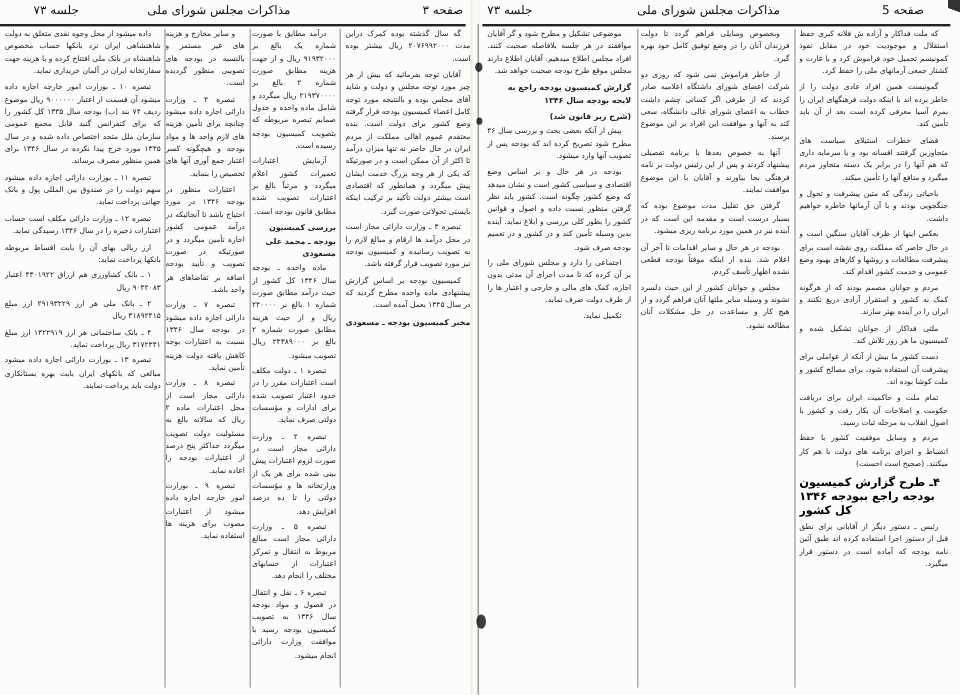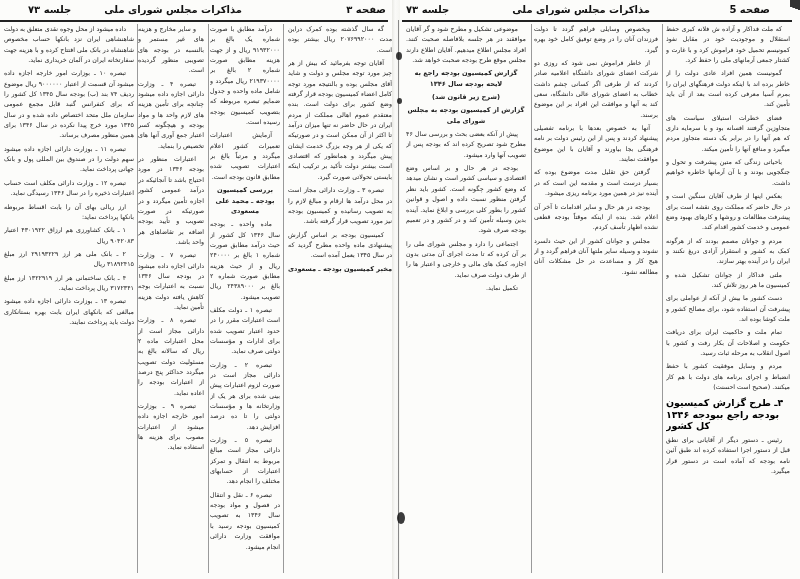--- a/index.html
+++ b/index.html
@@ -7,37 +7,37 @@
   body { position: relative; font-family: "DejaVu Sans", sans-serif; color: #1a1a1a; }
   .spread { position: absolute; left: 0; top: 0; width: 800px; height: 579px; background: #fcfcfa; }
   .page { position: absolute; top: 0; height: 579px; }
   .page.left { left: 0; width: 392px; }
   .page.right { left: 400px; width: 400px; }
   .gutter { position: absolute; left: 392px; top: 0; width: 8px; height: 579px;
             background: linear-gradient(90deg, #e9e9e4, #fafaf8 40%, #f4f4f0); }
   .gutter-line { position: absolute; left: 398px; top: 20px; width: 1px; height: 559px; background: #888; }
   .header { position: absolute; top: 4px; height: 16px; left: 0; right: 0; direction: rtl; }
   .header .pg, .header .title, .header .sess {
-    position: absolute; top: 0; font-family: "DejaVu Sans", sans-serif; font-weight: bold;
+    position: absolute; top: 0; font-family: "DejaVu Sans", sans-serif; font-weight: normal;
     font-size: 10px; color: #111; white-space: nowrap;
   }
   .page.left .header .pg { right: 6px; margin-left: 16px; }
   .page.left .header .title { right: 150px; }
   .page.left .header .sess { left: 28px; }
   .page.right .header .pg { right: 30px; }
   .page.right .header .title { right: 150px; }
   .page.right .header .sess { left: 6px; }
   .rule { position: absolute; top: 20px; height: 2px; background: #222; }
   .page.left .rule { left: 0; right: 4px; }
   .page.right .rule { left: 2px; right: 8px; }
   .col { position: absolute; top: 24px; bottom: 6px; direction: rtl; text-align: justify;
          font-family: "DejaVu Sans", sans-serif; font-size: 6.3px; line-height: 10.35px;
          color: #222; overflow: hidden; }
   .col p { margin-bottom: 3px; text-indent: 8px; }
-  .col .sub { text-align: center; font-weight: bold; font-size: 6.6px; margin: 3px 0; text-indent: 0; }
+  .col .sub { text-align: right; font-weight: bold; font-size: 6.6px; margin: 3px 0; text-indent: 0; }
   .col .heading { text-align: left; font-weight: bold; font-size: 9.5px; line-height: 11.5px; margin: 5px 0 3px; text-indent: 0; color: #000; }
   .divider { position: absolute; top: 24px; bottom: 6px; width: 1px; background: #9a9a9a; }
   .smudge { position: absolute; border-radius: 50%; background: #1a1a1a; opacity: 0.85; }
   .corner-fold { position: absolute; right: 0; top: 0; width: 10px; height: 30px;
                  background: linear-gradient(200deg, #333 0 30%, transparent 31%); }
 </style>
 </head>
 <body>
 
 <div class="spread">
@@ -132,21 +132,20 @@
       <p>گرفتن حق تقلیل مدت موضوع بوده که بسیار درست است و مقدمه این است که در آینده نیز در همین مورد برنامه ریزی میشود.</p>
       <p>بودجه در هر حال و سایر اقدامات تا آخر آن اعلام شد. بنده از اینکه موقتاً بودجه قطعی نشده اظهار تأسف کردم.</p>
       <p>مجلس و جوانان کشور از این حیث دلسرد نشوند و وسیله سایر ملتها آنان فراهم گردد و از هیچ کار و مساعدت در حل مشکلات آنان مطالعه نشود.</p>
     </div>
     <div class="divider" style="left:131px;"></div>
 
     <div class="col" style="right:274px; width:120px;">
       <p>موضوعی تشکیل و مطرح شود و گر آقایان موافقند در هر جلسه بلافاصله صحبت کنند. افراد مجلس اطلاع میدهیم. آقایان اطلاع دارند مجلس موقع طرح بودجه صحبت خواهد شد.</p>
       <p class="sub">گزارش کمیسیون بودجه راجع به لایحه بودجه سال ۱۳۴۶</p>
       <p class="sub">(شرح زیر قانون شد)</p>
-      <p class="sub">گزارش از کمیسیون بودجه به مجلس شورای ملی</p>
       <p>پیش از آنکه بعضی بحث و بررسی سال ۴۶ مطرح شود تصریح کرده اند که بودجه پس از تصویب آنها وارد میشود.</p>
       <p>بودجه در هر حال و بر اساس وضع اقتصادی و سیاسی کشور است و نشان میدهد که وضع کشور چگونه است. کشور باید نظر گرفتن منظور نسبت داده و اصول و قوانین کشور را بطور کلی بررسی و ابلاغ نماید. آینده بدین وسیله تأمین کند و در کشور و در تعمیم بودجه صرف شود.</p>
       <p>اجتماعی را دارد و مجلس شورای ملی را بر آن کرده که تا مدت اجرای آن مدتی بدون اجازه، کمک های مالی و خارجی و اعتبار ها را از طرف دولت صرف نماید.</p>
       <p>تکمیل نماید.</p>
     </div>
   </div>
 
 </div>
 
 </body></html>

